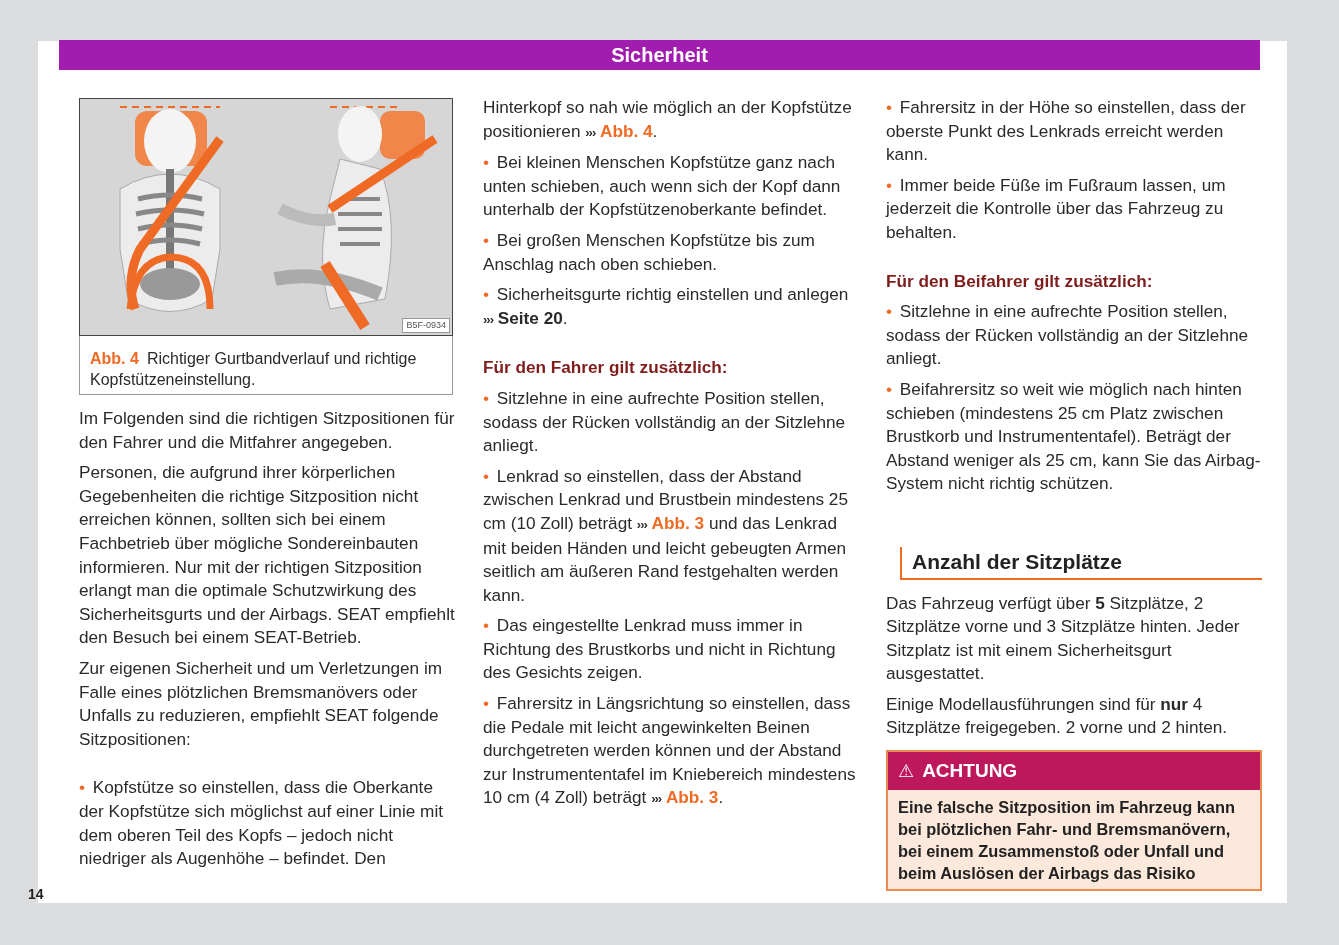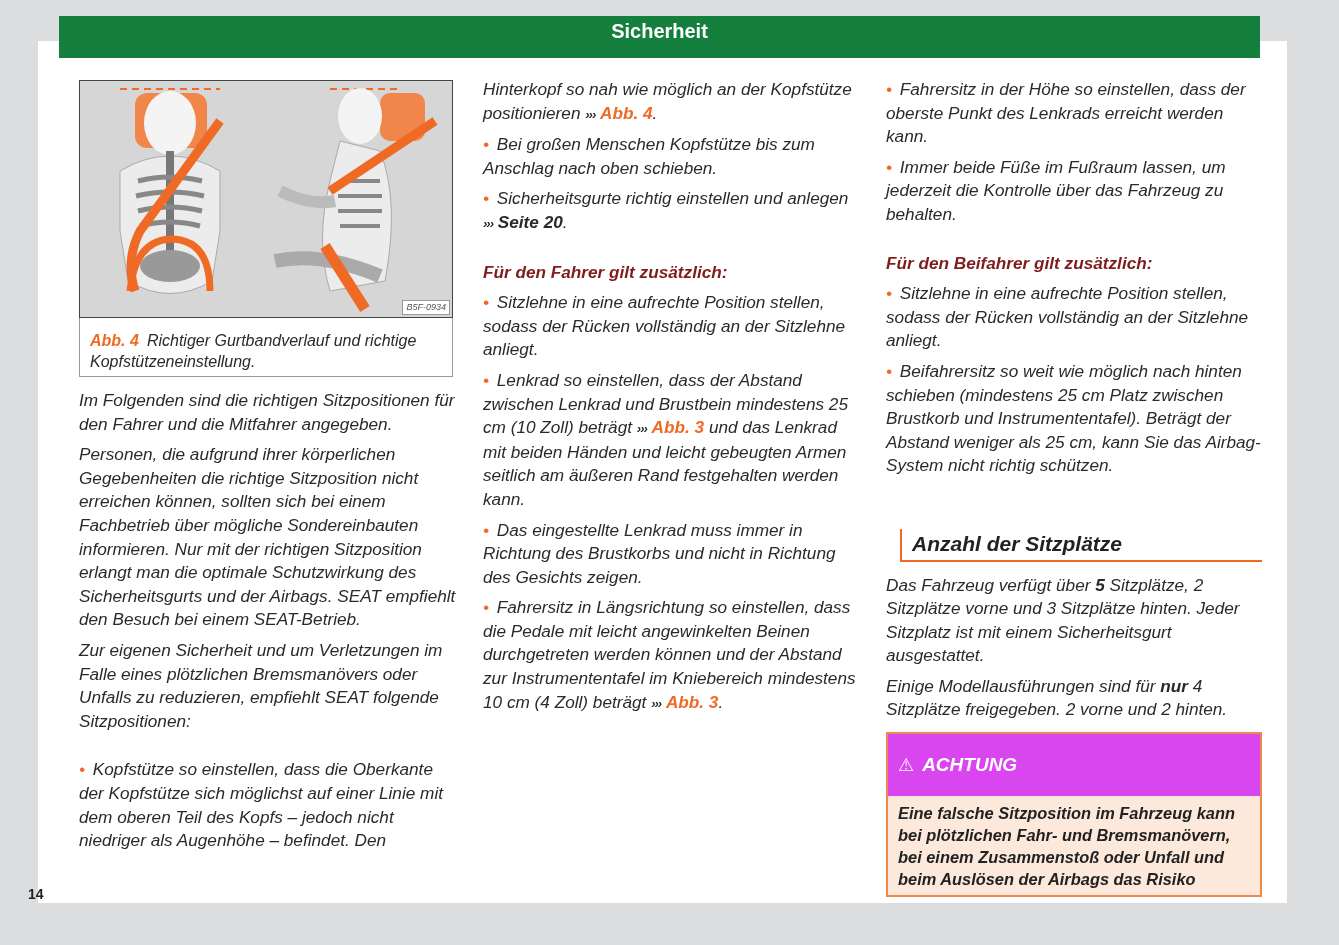--- a/index.html
+++ b/index.html
@@ -1,42 +1,42 @@
 <!DOCTYPE html>
 <html><head>
 <meta charset="utf-8">
 <style>
   html,body{margin:0;padding:0;}
   body{width:1339px;height:945px;background:#dcdddf;position:relative;overflow:hidden;
        font-family:"Liberation Sans","DejaVu Sans",sans-serif;color:#2a2a2a;}
   .page{position:absolute;left:38px;top:41px;width:1249px;height:862px;background:#ffffff;}
-  .header-bar{position:absolute;left:59px;top:16px;width:1201px;height:42px;background:#15803d;
+  .header-bar{position:absolute;left:59px;top:40px;width:1201px;height:30px;background:#a21caf;
        color:#fff;font-size:20px;font-weight:bold;text-align:center;line-height:30px;}
   .page-num{position:absolute;left:28px;top:886px;font-size:14px;font-weight:bold;color:#222;}
-  .col{position:absolute;top:78px;font-size:17.2px;line-height:23.6px;font-style:italic;}
+  .col{position:absolute;top:96px;font-size:17.2px;line-height:23.6px;}
   .col1{left:79px;width:378px;}
   .col2{left:483px;width:378px;}
   .col3{left:886px;width:376px;}
   p{margin:0 0 7px 0;}
   .bullet{color:#ef6a24;margin-right:3px;}
   .bullet::before{content:"\2022";}
   .ref{color:#ef6a24;font-weight:bold;}
   .arrows{font-weight:bold;font-size:13px;letter-spacing:-1px;}
   .bold-ref{font-weight:bold;}
   h4{margin:0 0 7px 0;font-size:17.2px;font-weight:bold;color:#7f1d1d;}
   .sp{height:18px;}
   .figure{border:1px solid #9a9a9a;width:372px;margin-top:2px;margin-bottom:12px;}
   .fig-img{position:relative;height:236px;background:#f0abfc;border:1px solid #444;margin:-1px -1px 0 -1px;overflow:hidden;}
   .fig-code{position:absolute;right:2px;bottom:2px;background:#fff;border:1px solid #999;font-size:9px;color:#555;padding:0 3px;line-height:13px;}
   .fig-caption{padding:12px 10px 4px 10px;font-size:16px;line-height:21px;}
   .fig-caption .lbl{color:#ef6a24;font-weight:bold;margin-right:8px;}
   .section-head{border-left:2px solid #ef6a24;border-bottom:2px solid #ef6a24;padding:3px 0 4px 10px;
        font-size:21px;font-weight:bold;color:#222;margin:0 0 12px 14px;}
   .warn{border:2px solid #ef8a4e;background:#fde9dc;margin-top:10px;}
-  .warn-head{background:#d946ef;color:#fff;font-weight:bold;font-size:19px;padding:20px 10px;line-height:22px;}
+  .warn-head{background:#be185d;color:#fff;font-weight:bold;font-size:19px;padding:8px 10px;line-height:22px;}
   .warn-head .icon{margin-right:8px;font-size:18px;}
   .warn-body{padding:6px 10px 5px 10px;font-weight:bold;font-size:16.4px;line-height:22px;color:#222;}
 </style>
 </head>
 <body>
 
 <div class="page"></div>
 <div class="header-bar">Sicherheit</div>
 
 <div class="col col1">
@@ -83,20 +83,21 @@
   </div>
   <p>Im Folgenden sind die richtigen Sitzpositionen für den Fahrer und die Mitfahrer angegeben.</p>
   <p>Personen, die aufgrund ihrer körperlichen Gegebenheiten die richtige Sitzposition nicht erreichen können, sollten sich bei einem Fachbetrieb über mögliche Sondereinbauten informieren. Nur mit der richtigen Sitzposition erlangt man die optimale Schutzwirkung des Sicherheitsgurts und der Airbags. SEAT empfiehlt den Besuch bei einem SEAT-Betrieb.</p>
   <p>Zur eigenen Sicherheit und um Verletzungen im Falle eines plötzlichen Bremsmanövers oder Unfalls zu reduzieren, empfiehlt SEAT folgende Sitzpositionen:</p>
   <div class="sp"></div>
   <p><span class="bullet"></span> <span>Kopfstütze so einstellen, dass die Oberkante der Kopfstütze sich möglichst auf einer Linie mit dem oberen Teil des Kopfs – jedoch nicht niedriger als Augenhöhe – befindet. Den</span></p>
 </div>
 
 <div class="col col2">
   <p><span>Hinterkopf so nah wie möglich an der Kopfstütze positionieren</span> <span class="arrows">›››</span> <span class="ref">Abb. 4</span>.</p>
+  <p><span class="bullet"></span> <span>Bei kleinen Menschen Kopfstütze ganz nach unten schieben, auch wenn sich der Kopf dann unterhalb der Kopfstützenoberkante befindet.</span></p>
   <p><span class="bullet"></span> <span>Bei großen Menschen Kopfstütze bis zum Anschlag nach oben schieben.</span></p>
   <p><span class="bullet"></span> <span>Sicherheitsgurte richtig einstellen und anlegen</span> <span class="arrows">›››</span> <span class="bold-ref">Seite 20</span>.</p>
   <div class="sp"></div>
   <h4>Für den Fahrer gilt zusätzlich:</h4>
   <p><span class="bullet"></span> <span>Sitzlehne in eine aufrechte Position stellen, sodass der Rücken vollständig an der Sitzlehne anliegt.</span></p>
   <p><span class="bullet"></span> <span>Lenkrad so einstellen, dass der Abstand zwischen Lenkrad und Brustbein mindestens 25 cm (10 Zoll) beträgt</span> <span class="arrows">›››</span> <span class="ref">Abb. 3</span> <span>und das Lenkrad mit beiden Händen und leicht gebeugten Armen seitlich am äußeren Rand festgehalten werden kann.</span></p>
   <p><span class="bullet"></span> <span>Das eingestellte Lenkrad muss immer in Richtung des Brustkorbs und nicht in Richtung des Gesichts zeigen.</span></p>
   <p><span class="bullet"></span> <span>Fahrersitz in Längsrichtung so einstellen, dass die Pedale mit leicht angewinkelten Beinen durchgetreten werden können und der Abstand zur Instrumententafel im Kniebereich mindestens 10 cm (4 Zoll) beträgt</span> <span class="arrows">›››</span> <span class="ref">Abb. 3</span>.</p>
 </div>
 

